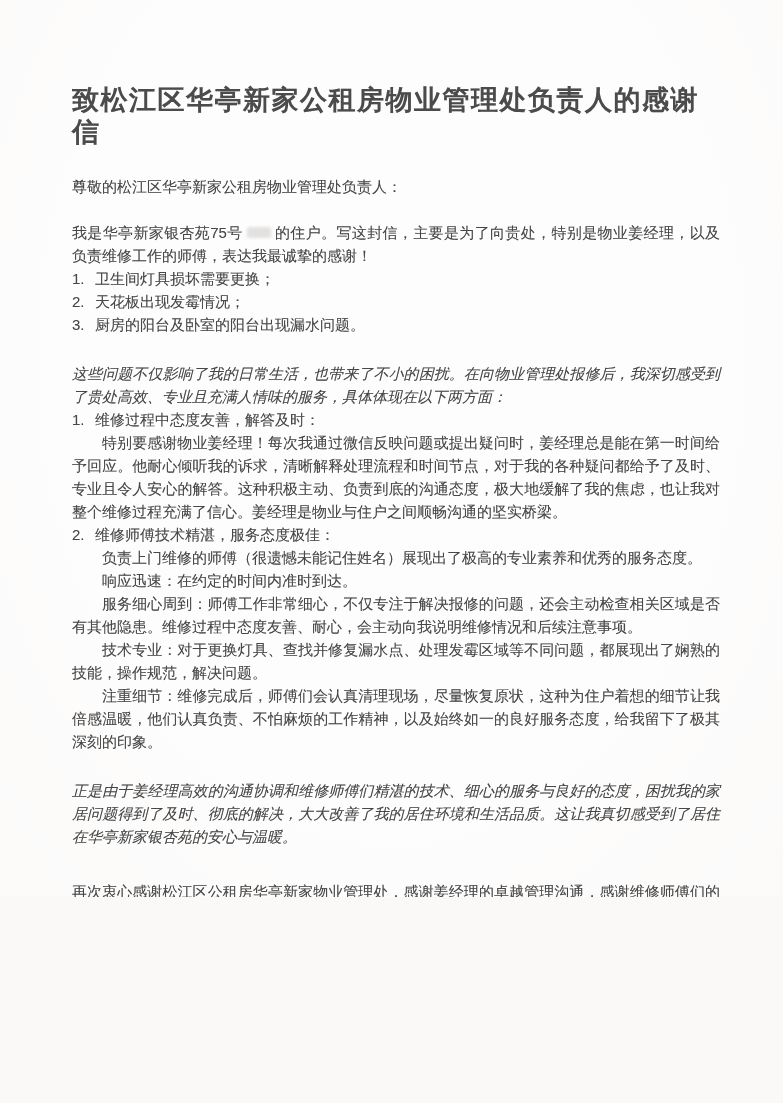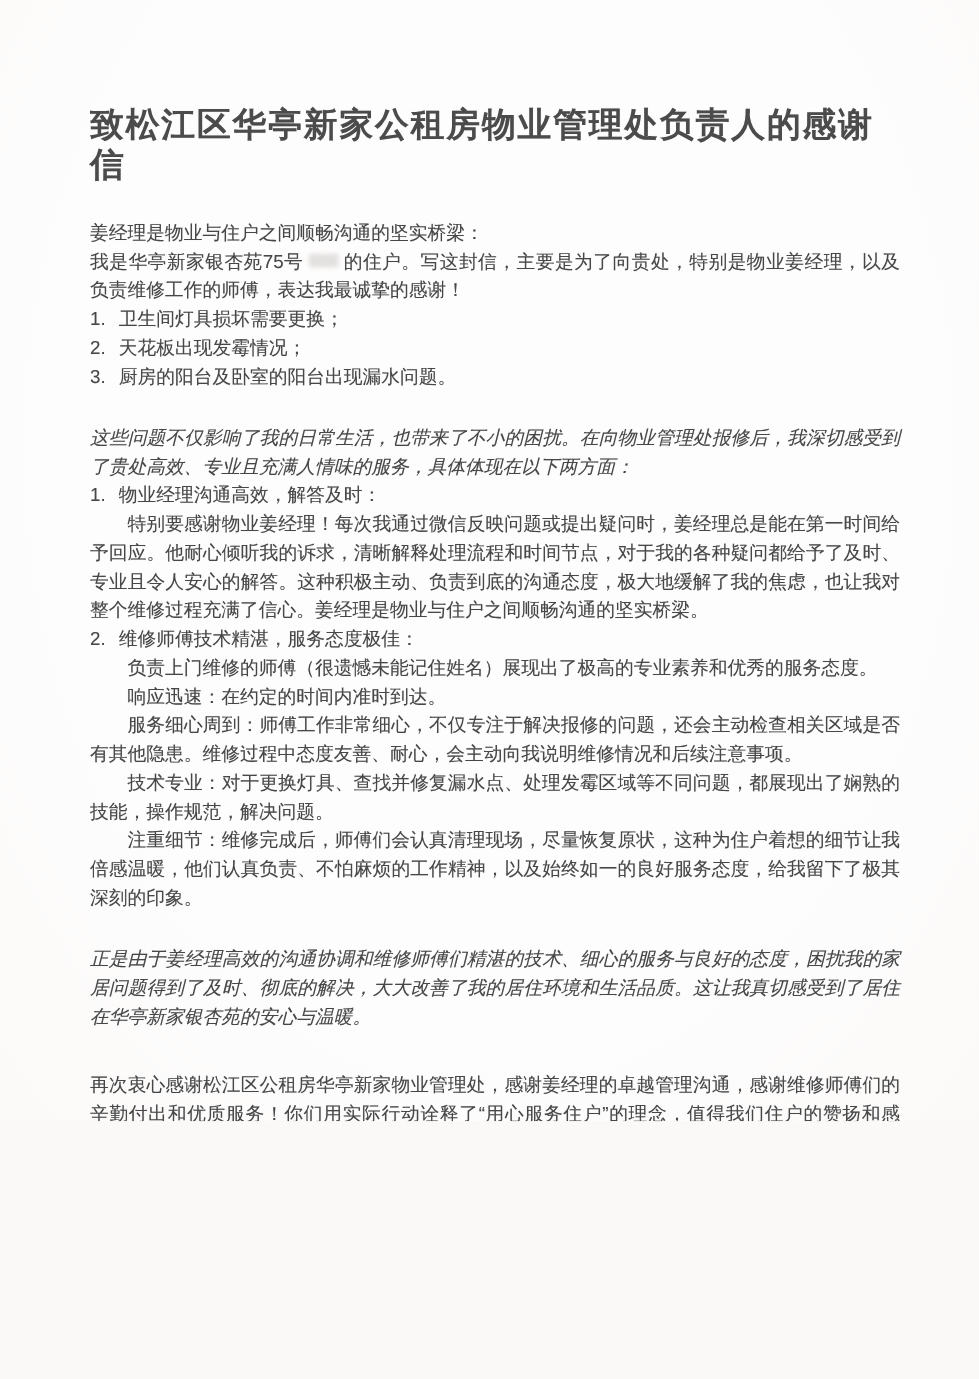--- a/index.html
+++ b/index.html
@@ -24,21 +24,21 @@
   }
   .title {
     margin: 0 0 27px 0;
     font-size: 27px;
     line-height: 32px;
     font-weight: bold;
     letter-spacing: 1.5px;
     color: #4b4b4b;
   }
   p { margin: 0; text-align: justify; }
-  .gap    { }
+  .gap    { margin-top: 23px; }
   .gap-md { margin-top: 26px; font-style: italic; }
   .gap-lg { margin-top: 32px; }
   .gap-xl { margin-top: 36px; }
   .indent { text-indent: 2em; }
   .oitem  { display: flex; text-align: justify; }
   .onum   { flex: 0 0 23px; }
   .oitem .otext { flex: 1 1 auto; }
   .blank-redact {
     display: inline-block;
     width: 24px;
@@ -50,21 +50,21 @@
     vertical-align: baseline;
   }
 </style>
 </head>
 <body>
 
 <div class="page">
 
   <h1 class="title">致松江区华亭新家公租房物业管理处负责人的感谢信</h1>
 
-  <p>姜经理是物业与住户之间顺畅沟通的坚实桥梁：</p>
+  <p>尊敬的松江区华亭新家公租房物业管理处负责人：</p>
 
   <p class="gap"><span>我是华亭新家银杏苑75号</span><span class="blank-redact"></span><span>的住户。写这封信，主要是为了向贵处，特别是物业姜经理，以及负责维修工作的师傅，表达我最诚挚的感谢！</span></p>
 
 
   <div>
     <div class="oitem">
       <span class="onum">1.</span>
       <span class="otext">卫生间灯具损坏需要更换；</span>
     </div>
     <div class="oitem">
@@ -74,21 +74,21 @@
     <div class="oitem">
       <span class="onum">3.</span>
       <span class="otext">厨房的阳台及卧室的阳台出现漏水问题。</span>
     </div>
   </div>
 
   <p class="gap-md">这些问题不仅影响了我的日常生活，也带来了不小的困扰。在向物业管理处报修后，我深切感受到了贵处高效、专业且充满人情味的服务，具体体现在以下两方面：</p>
 
   <div class="oitem">
     <span class="onum">1.</span>
-    <span class="otext">物业经理沟通高效，解答及时：</span>
+    <span class="otext">维修过程中态度友善，解答及时：</span>
   </div>
   <p class="indent">特别要感谢物业姜经理！每次我通过微信反映问题或提出疑问时，姜经理总是能在第一时间给予回应。他耐心倾听我的诉求，清晰解释处理流程和时间节点，对于我的各种疑问都给予了及时、专业且令人安心的解答。这种积极主动、负责到底的沟通态度，极大地缓解了我的焦虑，也让我对整个维修过程充满了信心。姜经理是物业与住户之间顺畅沟通的坚实桥梁。</p>
 
   <div class="oitem">
     <span class="onum">2.</span>
     <span class="otext">维修师傅技术精湛，服务态度极佳：</span>
   </div>
   <p class="indent">负责上门维修的师傅（很遗憾未能记住姓名）展现出了极高的专业素养和优秀的服务态度。</p>
   <p class="indent">响应迅速：在约定的时间内准时到达。</p>
   <p class="indent">服务细心周到：师傅工作非常细心，不仅专注于解决报修的问题，还会主动检查相关区域是否有其他隐患。维修过程中态度友善、耐心，会主动向我说明维修情况和后续注意事项。</p>

